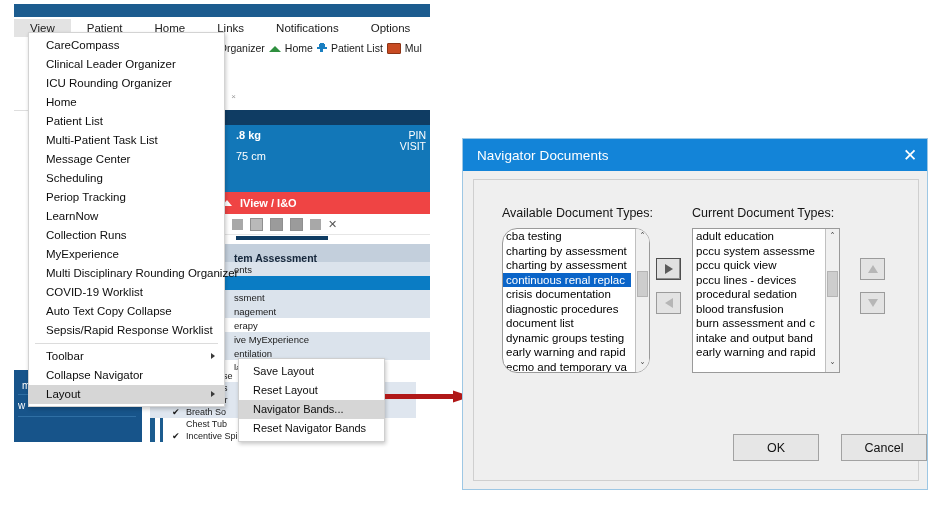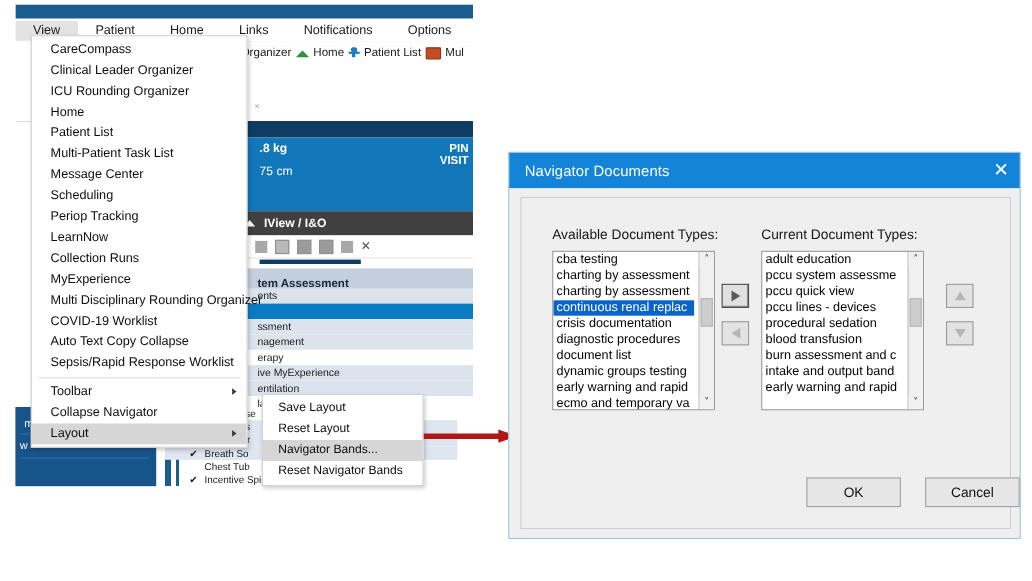--- a/index.html
+++ b/index.html
@@ -60,24 +60,24 @@
 
   #banner-dark{
     position:absolute;left:198px;top:106px;width:218px;height:15px;background:#0f3c63;
   }
   #banner-blue{
     position:absolute;left:198px;top:121px;width:218px;height:67px;background:#1277b8;
     color:#ffffff;
   }
   #banner-blue .wt{position:absolute;left:24px;top:4px;font-size:11px;font-weight:bold;}
   #banner-blue .ht{position:absolute;left:24px;top:25px;font-size:11px;}
-  #banner-blue .pin{position:absolute;right:4px;top:5px;font-size:10.5px;font-weight:bold;text-align:right;line-height:11px;}
+  #banner-blue .pin{position:absolute;right:4px;top:5px;font-size:10.5px;font-weight:normal;text-align:right;line-height:11px;}
 
   #iview-band{
-    position:absolute;left:198px;top:188px;width:218px;height:22px;background:#404040;
+    position:absolute;left:198px;top:188px;width:218px;height:22px;background:#ef4444;
     color:#ffffff;font-size:11px;font-weight:bold;
     display:flex;align-items:center;padding-left:10px;gap:8px;
   }
   #iview-band .bhome{width:0;height:0;border-left:5px solid transparent;border-right:5px solid transparent;border-bottom:6px solid #ffffff;}
 
   #iview-tools{
     position:absolute;left:198px;top:210px;width:218px;height:20px;background:#ffffff;
     display:flex;align-items:center;gap:7px;padding-left:20px;border-bottom:1px solid #e6e6e6;
   }
   .itool{width:11px;height:11px;background:#b9b9b9;border:1px solid #8f8f8f;}
@@ -167,21 +167,21 @@
   }
   .lbl{position:absolute;font-size:12.5px;color:#151515;}
   #lbl-avail{left:28px;top:26px;}
   #lbl-curr{left:218px;top:26px;}
 
   .listbox{
     position:absolute;top:48px;width:148px;height:145px;
     background:#ffffff;border:1px solid #9a9a9a;box-sizing:border-box;
     overflow:hidden;font-size:11.5px;color:#000000;
   }
-  #list-available{left:28px;}
+  #list-available{left:28px;border-radius:15px;}
   #list-current{left:218px;}
   .listbox .items{position:absolute;left:0;top:0;width:128px;}
   .litem{height:14.5px;line-height:14.5px;padding-left:3px;white-space:nowrap;overflow:hidden;}
   .litem.sel{background:#0a64c8;color:#ffffff;}
 
   .vscroll{
     position:absolute;right:0;top:0;width:14px;height:100%;
     background:#f0f0f0;border-left:1px solid #c0c0c0;box-sizing:border-box;
   }
   .vsbtn{

